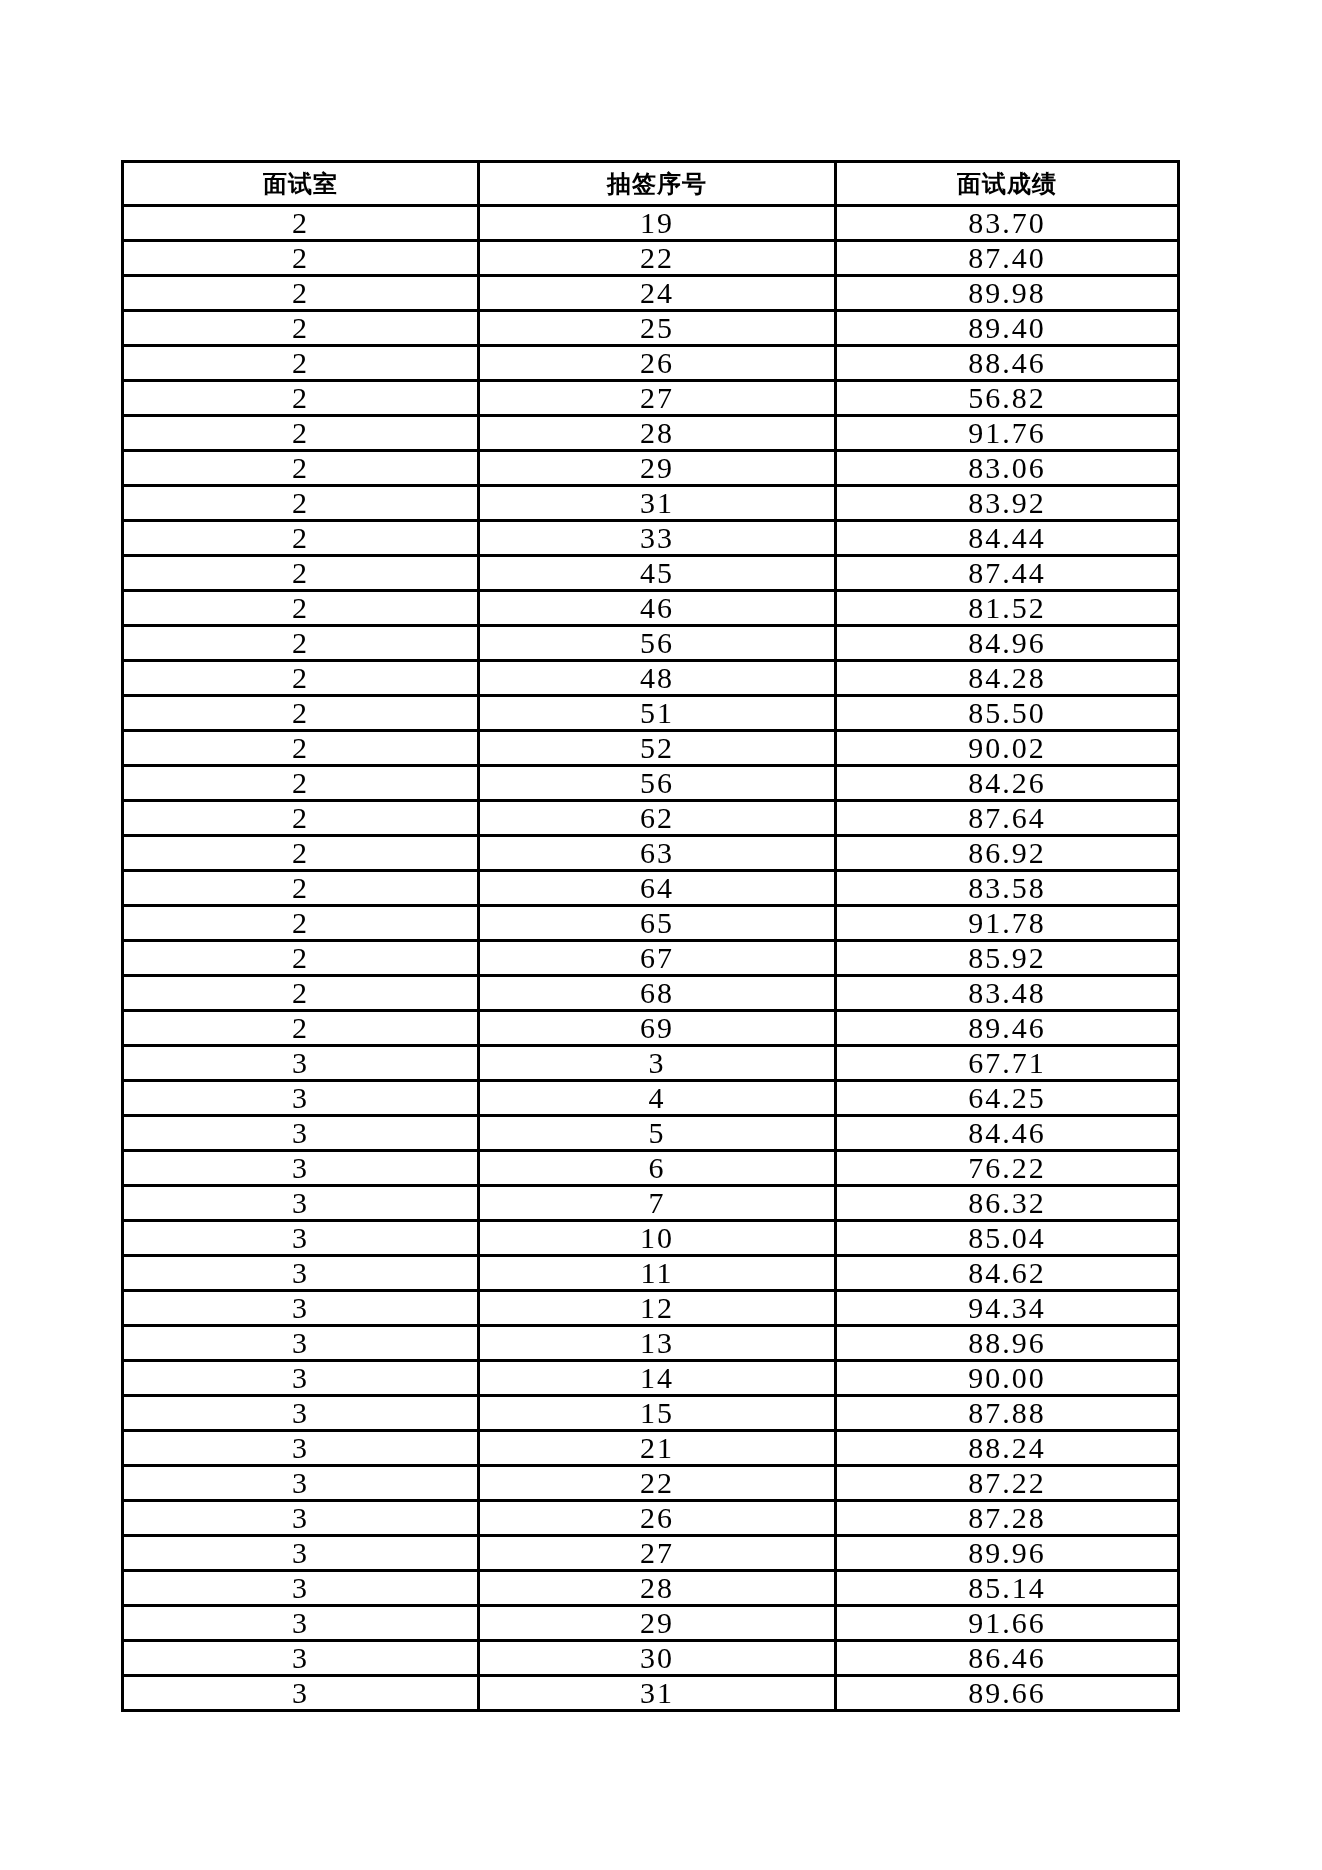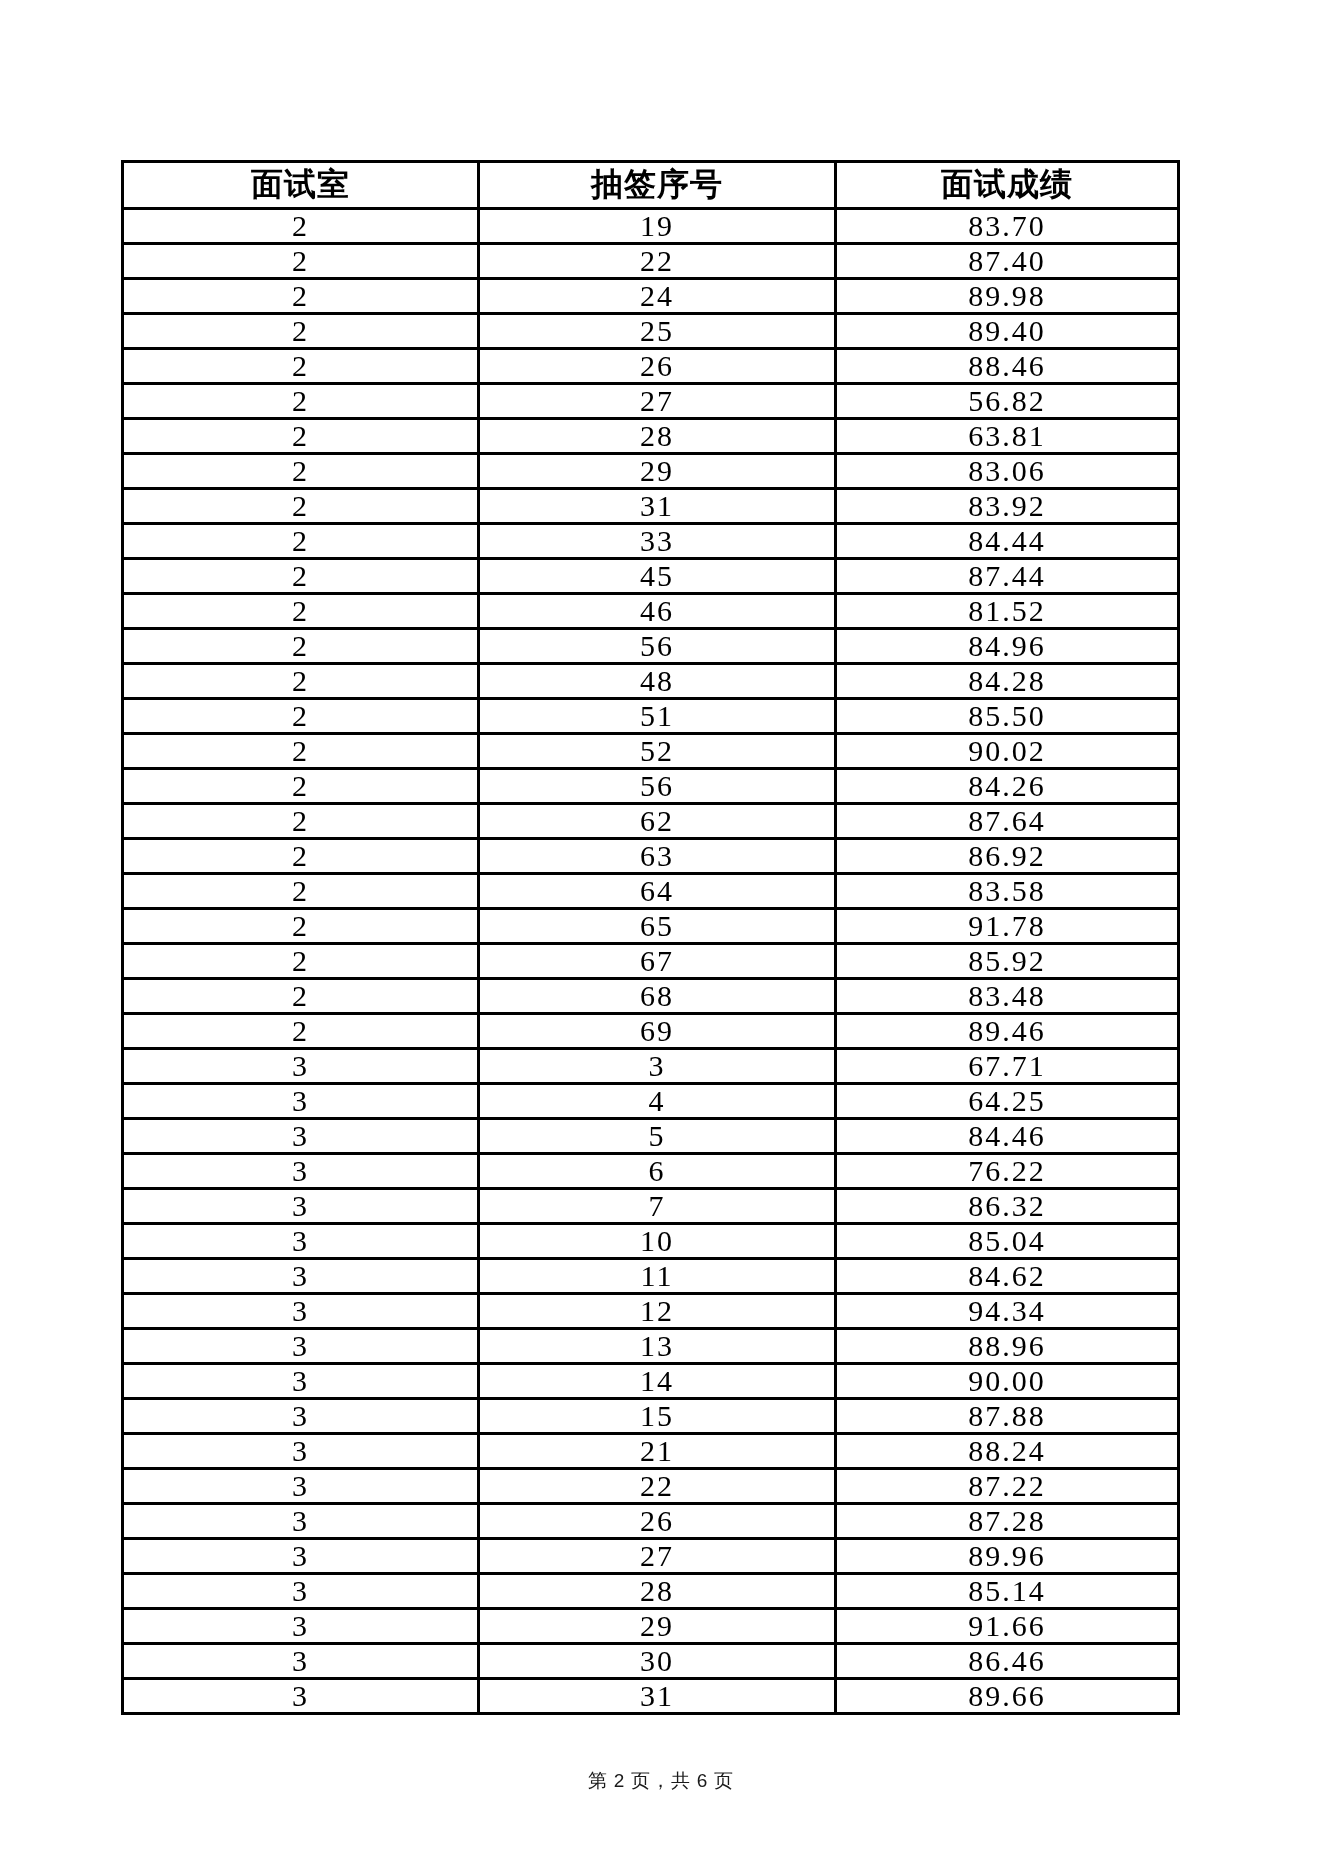--- a/index.html
+++ b/index.html
@@ -38,21 +38,21 @@
     vertical-align: middle;
     padding: 0;
     overflow: hidden;
     white-space: nowrap;
   }
   table.score-table thead tr {
     height: 44px;
   }
   table.score-table th {
     font-weight: bold;
-    font-size: 32px;
+    font-size: 24px;
     letter-spacing: 1px;
   }
   table.score-table tbody tr {
     height: 35px;
   }
   table.score-table td {
     font-size: 30px;
     line-height: 1;
     letter-spacing: 2px;
   }
@@ -116,21 +116,21 @@
           <td>88.46</td>
         </tr>
         <tr>
           <td>2</td>
           <td>27</td>
           <td>56.82</td>
         </tr>
         <tr>
           <td>2</td>
           <td>28</td>
-          <td>63.81</td>
+          <td>91.76</td>
         </tr>
         <tr>
           <td>2</td>
           <td>29</td>
           <td>83.06</td>
         </tr>
         <tr>
           <td>2</td>
           <td>31</td>
           <td>83.92</td>
@@ -301,15 +301,14 @@
           <td>86.46</td>
         </tr>
         <tr>
           <td>3</td>
           <td>31</td>
           <td>89.66</td>
         </tr>
       </tbody>
   </table>
 
-  <div class="footer"><span>第</span> <span class="num">2</span> <span>页，共</span> <span class="num">6</span> <span>页</span></div>
 
 </div>
 
 </body></html>

